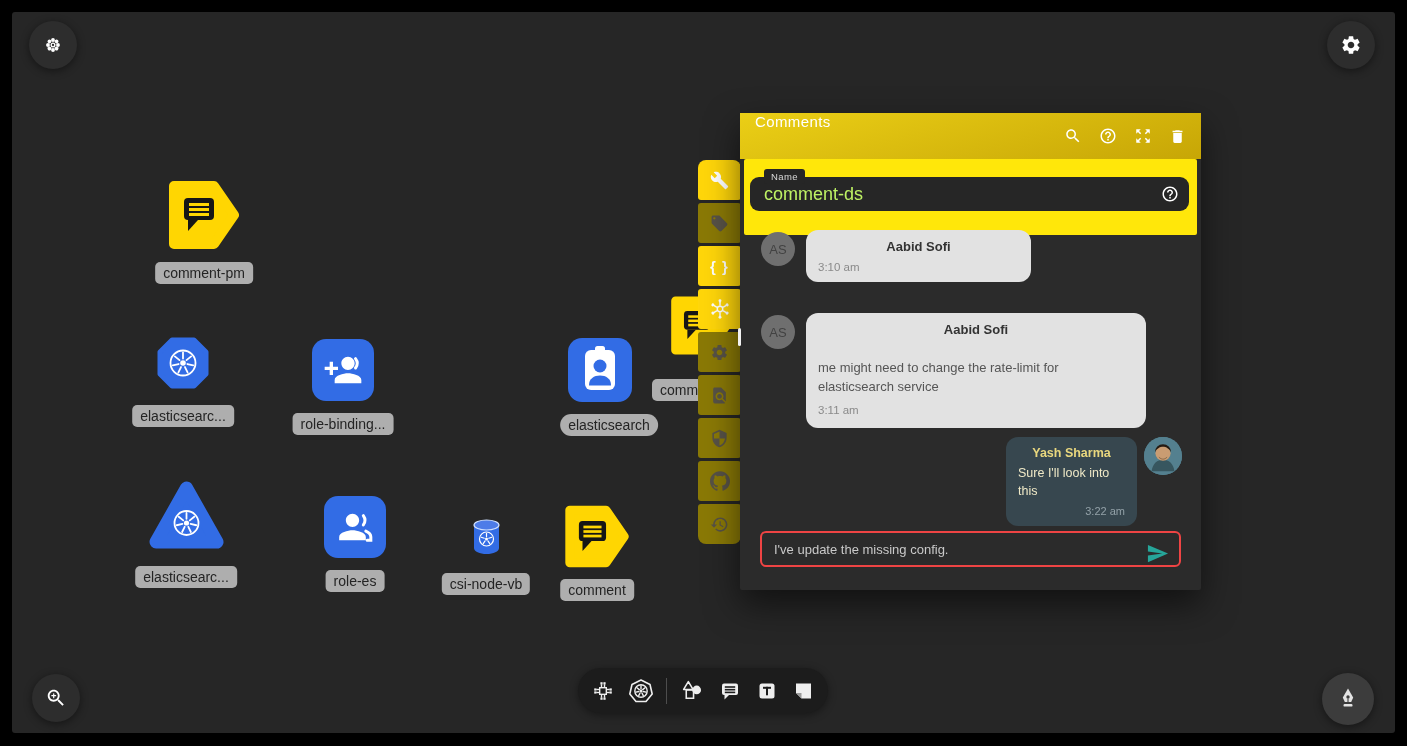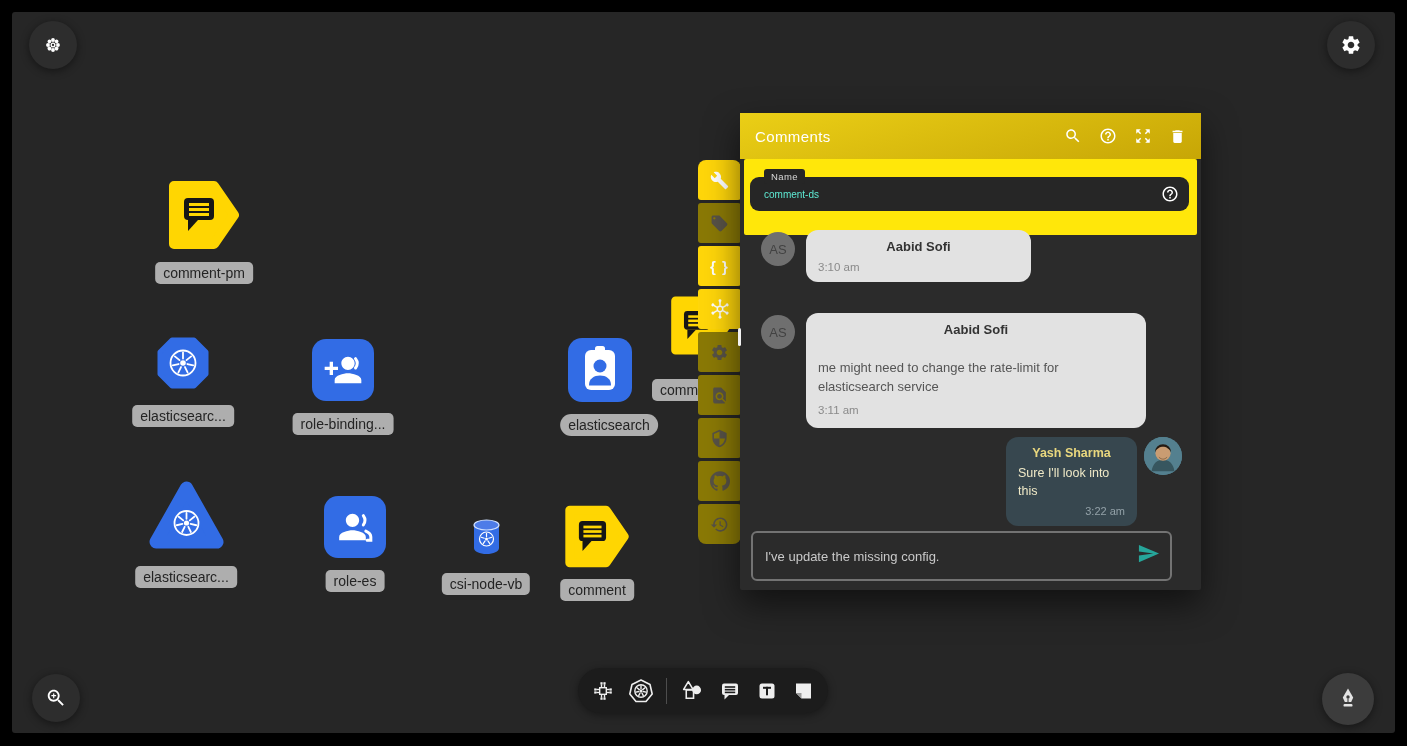--- a/index.html
+++ b/index.html
@@ -30,50 +30,50 @@
   .vcell:first-child { border-radius:8px 8px 3px 3px; }
   .vcell:last-child { border-radius:3px 3px 8px 8px; }
   .vcell svg { display:block; }
   .braces { font-size:15px; font-weight:bold; color:#fff; letter-spacing:1px; }
 
   
   #panel { position:absolute; left:740px; top:113px; width:461px; height:477px; background:#2b2b2b;
            z-index:20; border-radius:2px; box-shadow:0 14px 34px rgba(0,0,0,.55); }
   #panel-header { position:absolute; left:0; top:0; width:100%; height:46px;
                   background:linear-gradient(165deg,#EBCF16 0%,#C7A606 100%);
-                  display:flex; align-items:center; padding:0 15px; }
+                  display:flex; padding:0 15px; }
   #panel-title { color:#fff; font-size:15px; letter-spacing:.4px; }
   #panel-actions { margin-left:auto; display:flex; gap:17px; align-items:center; }
   #panel-actions svg { display:block; cursor:pointer; }
 
   #name-section { position:absolute; left:4px; top:46px; width:453px; height:76px; background:#FFE70A; border-radius:2px; }
   #name-inputwrap { position:absolute; left:6px; top:18px; width:439px; height:34px; background:#262626; border-radius:9px; }
   #name-tab { position:absolute; left:14px; top:-8px; background:#262626; color:#d9d9d9; font-size:9.5px;
               letter-spacing:.4px; padding:2px 7px; border-radius:3px; }
   #name-input { position:absolute; left:0; top:0; width:100%; height:100%; background:transparent; border:none;
-                outline:none; color:#5eead4; font-size:10px; padding-left:14px; font-family:inherit; }
+                outline:none; color:#bef264; font-size:18px; padding-left:14px; font-family:inherit; }
   #name-help { position:absolute; right:10px; top:8px; cursor:pointer; }
 
   
   .avatar-as { position:absolute; width:34px; height:34px; border-radius:50%; background:#6f6f6f;
                display:flex; align-items:center; justify-content:center; color:#424242; font-size:13px; }
   .bubble { position:absolute; background:#E2E2E2; border-radius:12px; padding:9px 12px; }
   .bubble .author { font-size:13px; font-weight:bold; color:#333;text-align:center; }
   .bubble .text { font-size:13px; color:#555; margin-top:4px; line-height:1.45; }
   .bubble .time { font-size:11.5px; color:#8a8a8a; margin-top:7px; }
   .bubble.dark { background:#37474F; }
   .bubble.dark .author { color:#E9D77E; font-size:12.5px; }
   .bubble.dark .text { color:#EFE9C7; font-size:12.5px; margin-top:4px; }
   .bubble.dark .time { color:#93A1A8; font-size:11px; text-align:right; margin-top:5px; }
   .msg-gap { height:18px; }
   #yash-avatar { position:absolute; left:404px; top:324px; width:38px; height:38px; border-radius:50%;
                  overflow:hidden; background:#54808F; }
 
   
-  #composer { position:absolute; left:11px; top:418px; width:421px; height:50px; border:2px solid #737373;
+  #composer { position:absolute; left:20px; top:418px; width:421px; height:36px; border:2px solid #ef4444;
               border-radius:6px; background:#2b2b2b; }
   #composer-input { position:absolute; left:0; top:0; width:calc(100% - 44px); height:100%; border:none; outline:none;
                     background:transparent; color:#c9c9c9; font-size:13px; padding-left:12px; font-family:inherit; }
   #send-btn { position:absolute; right:10px; top:9px; cursor:pointer; }
 
   #scroll-thumb { position:absolute; left:738px; top:328px; width:3px; height:18px; background:#f2f2f2;
                   border-radius:2px; z-index:25; }
 
   
   #btoolbar { position:absolute; left:578px; top:668px; width:250px; height:45px; background:#1c1c1c;

